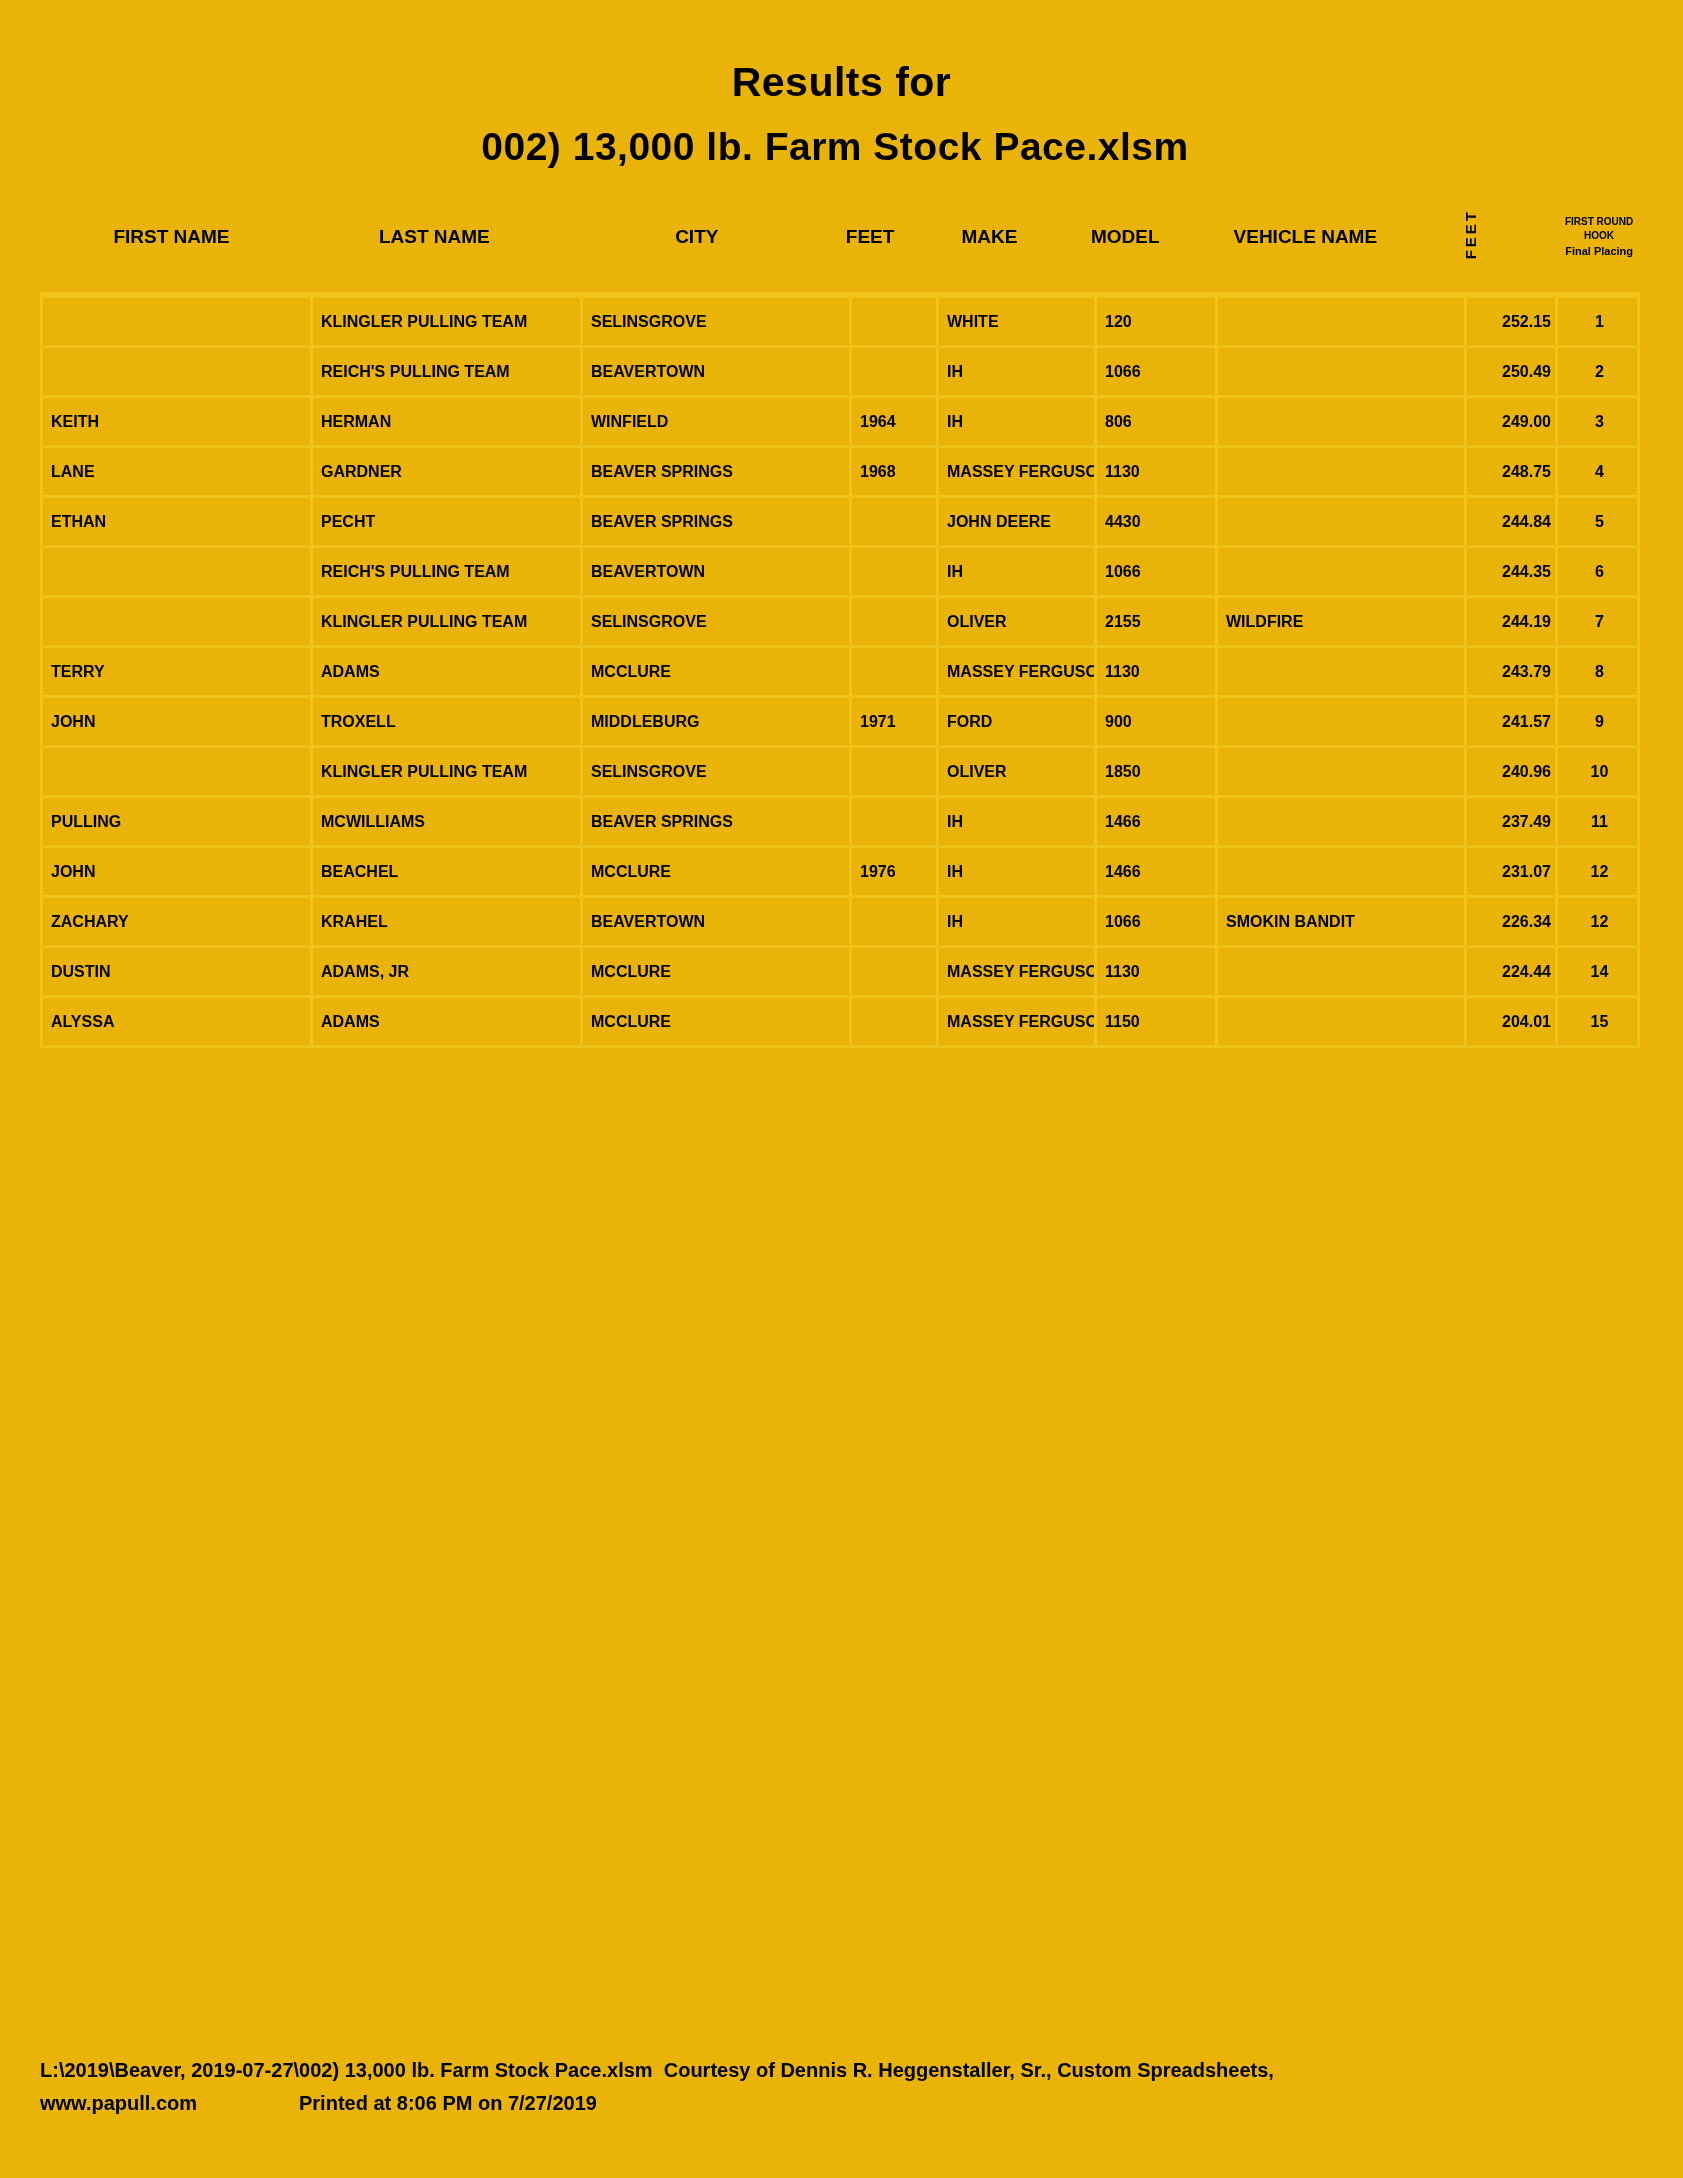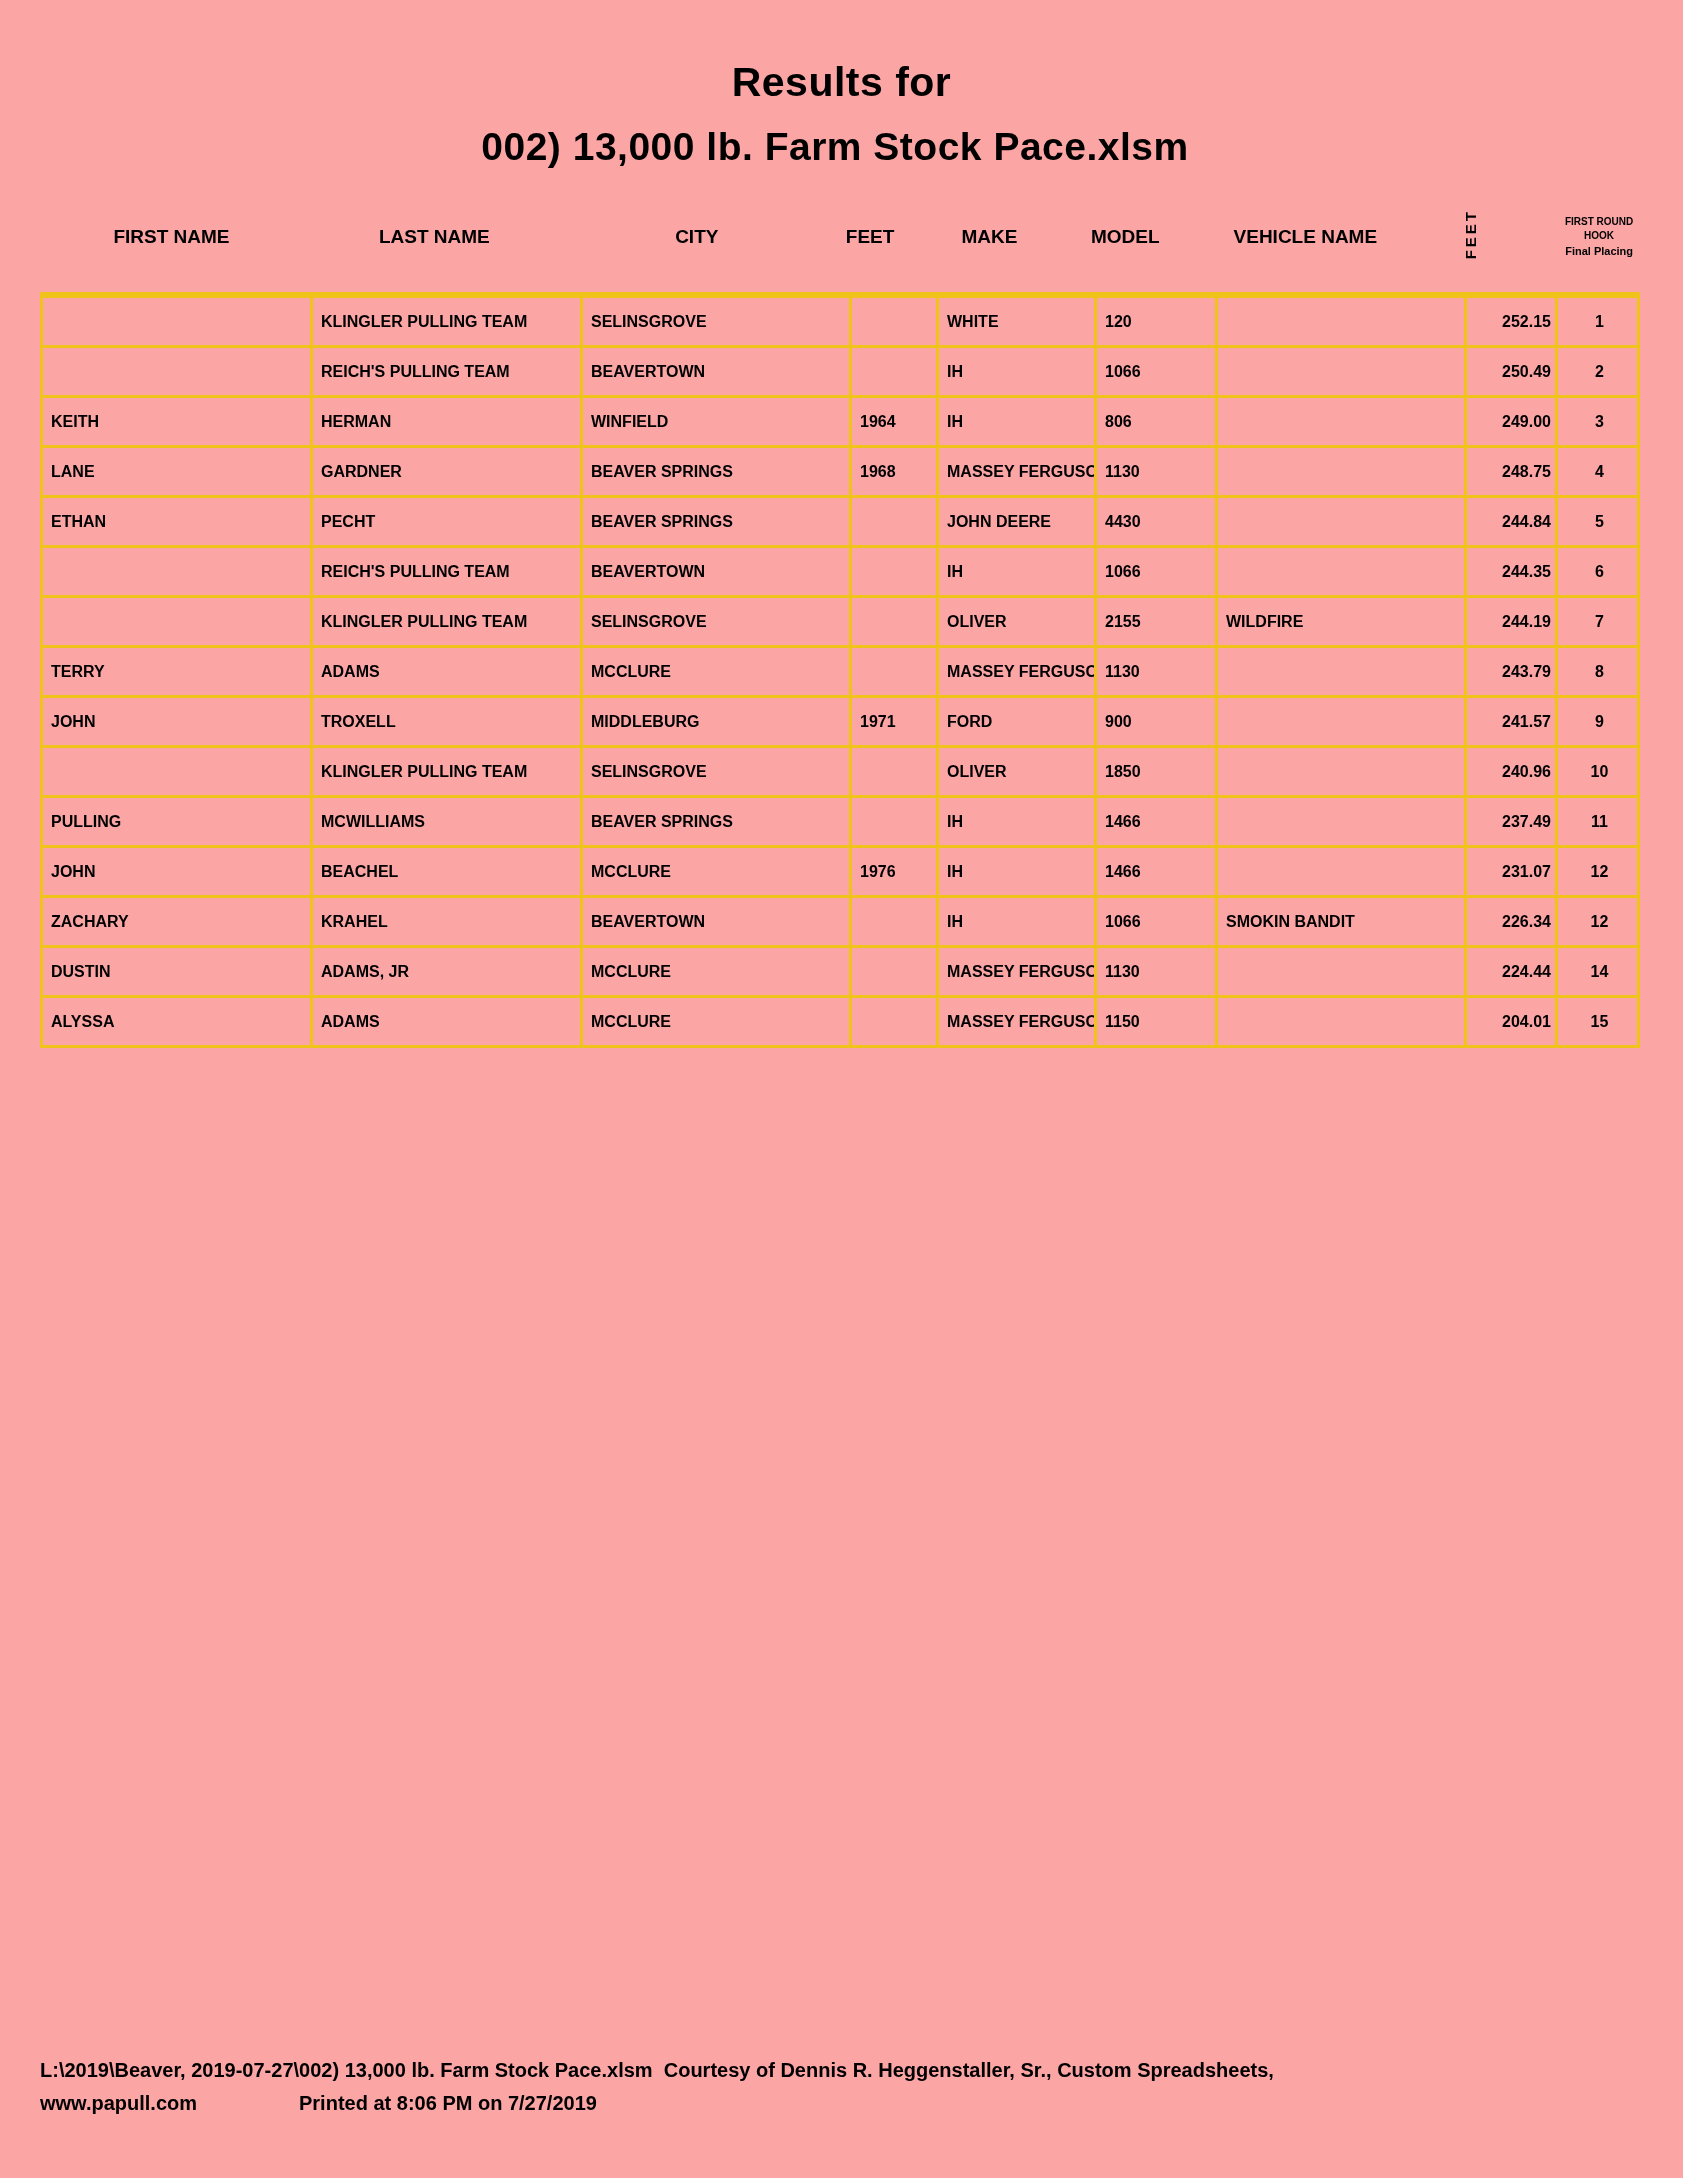--- a/index.html
+++ b/index.html
@@ -1,17 +1,17 @@
 <!DOCTYPE html>
 <html style="--grid: #EFC319;"><head>
 <meta charset="utf-8">
 <style>
   html,body { margin:0; padding:0; background:#ffffff; }
   .page {
-    position:relative; width:1683px; height:2178px; background:#fca5a5;
+    position:relative; width:1683px; height:2178px; background:#eab308;
     font-family:"Liberation Sans", sans-serif; font-weight:bold; color:#000;
     overflow:hidden;
   }
   .title1 { position:absolute; top:59px; left:0; width:1683px; text-align:center;
             font-size:41px; letter-spacing:0.5px; }
   .title2 { position:absolute; top:125px; left:0; width:1670px; text-align:center;
             font-size:39px; letter-spacing:0.5px; }
 
   
   .header-row { position:absolute; left:40px; top:184px; width:1599px; height:77px;

